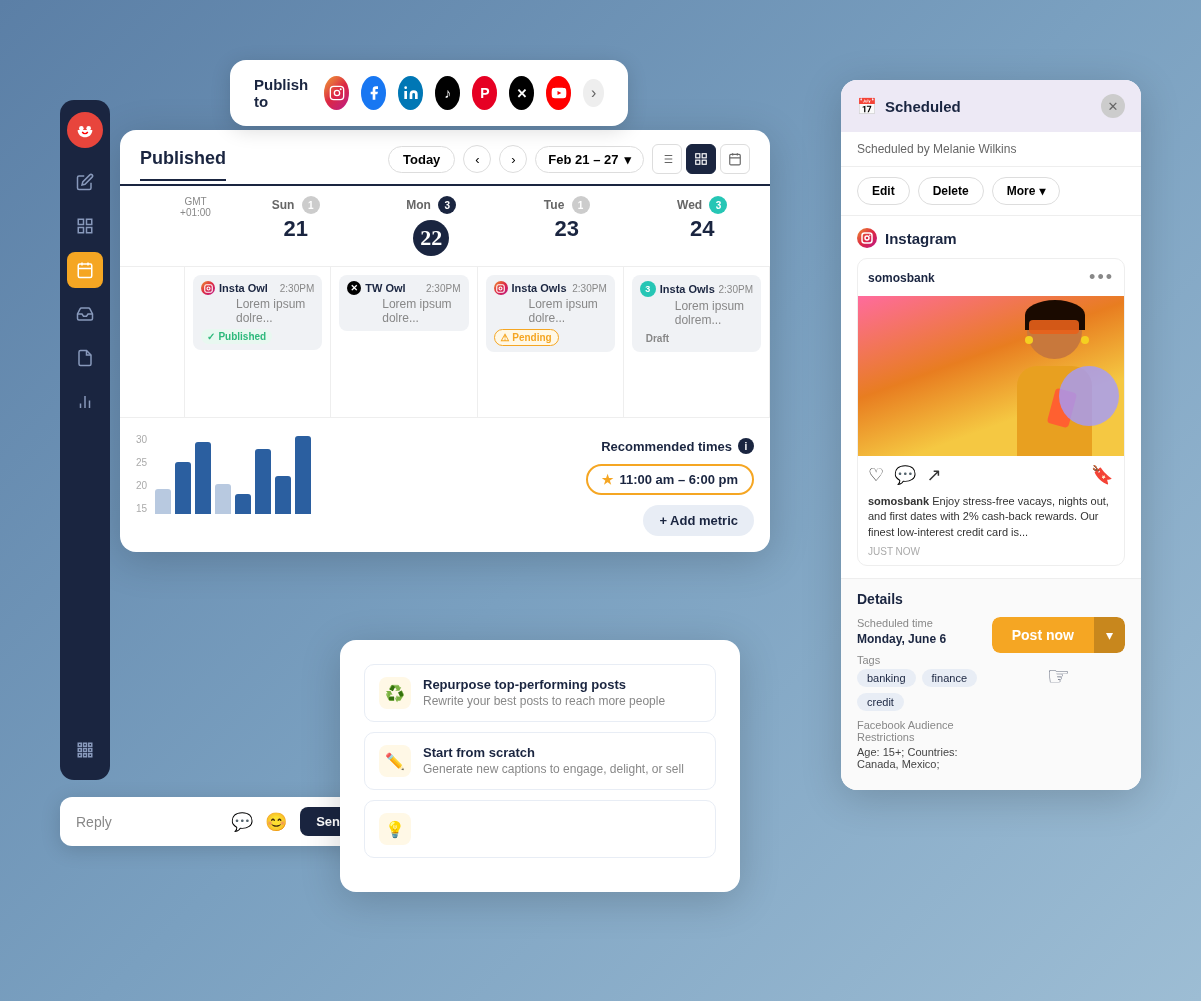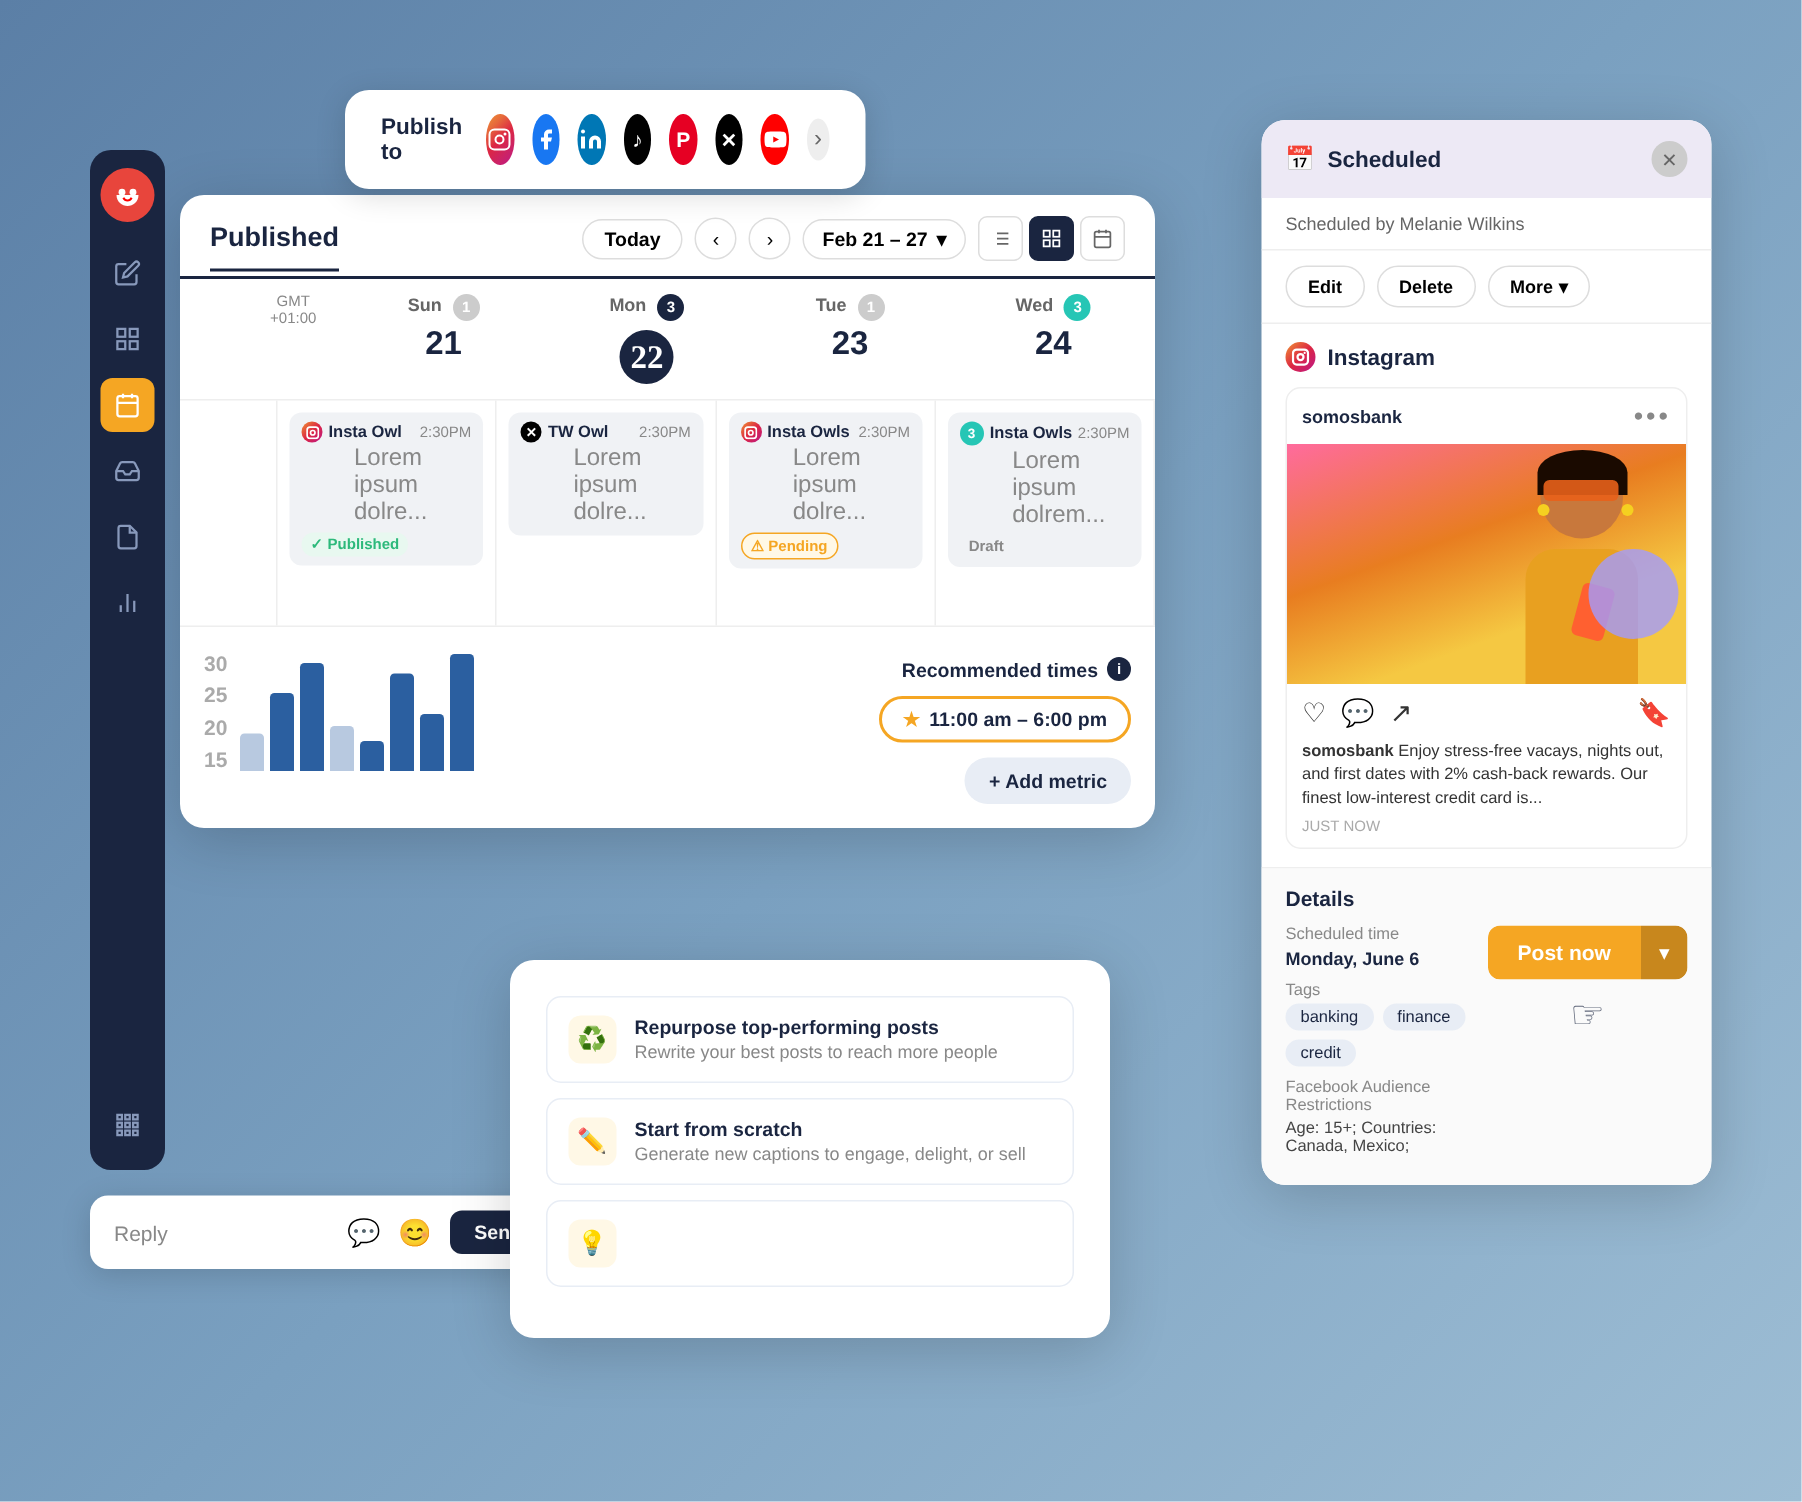--- a/index.html
+++ b/index.html
@@ -69,21 +69,21 @@
       border-radius: 16px;
       padding: 16px 24px;
       box-shadow: 0 4px 20px rgba(0,0,0,0.15);
       display: flex;
       align-items: center;
       gap: 12px;
       position: absolute;
       top: 60px;
       left: 230px;
       z-index: 20;
-      width: 347px;
+      width: 398px;
     }
     .publish-bar-label {
       font-size: 15px;
       font-weight: 700;
       color: #1a2540;
       margin-right: 4px;
     }
     .social-icon {
       width: 34px; height: 34px;
       border-radius: 50%;
@@ -207,21 +207,21 @@
       font-size: 11px;
     }
     .cal-event-header {
       display: flex;
       align-items: center;
       justify-content: space-between;
       margin-bottom: 2px;
     }
     .cal-event-name { font-weight: 600; color: #1a2540; }
     .cal-event-time { color: #888; font-size: 10px; }
-    .cal-event-text { color: #888; font-size: 16px; padding-left: 35px; }
+    .cal-event-text { color: #888; font-size: 12px; padding-left: 35px; }
     .event-status {
       display: inline-flex;
       align-items: center;
       gap: 3px;
       padding: 2px 6px;
       border-radius: 10px;
       font-size: 10px;
       font-weight: 600;
       margin-top: 4px;
     }
@@ -248,21 +248,21 @@
       background: #b8c9e0;
     }
     .chart-bar.tall { background: #2b5fa0; }
     .chart-yticks {
       display: flex;
       flex-direction: column-reverse;
       justify-content: space-between;
       height: 80px;
       margin-right: 6px;
     }
-    .chart-ytick { font-size: 14px; color: #aaa; font-weight: bold; }
+    .chart-ytick { font-size: 10px; color: #aaa; }
     .rec-label {
       font-size: 13px;
       font-weight: 700;
       color: #1a2540;
       display: flex;
       align-items: center;
       gap: 6px;
     }
     .rec-info {
       width: 16px; height: 16px;

